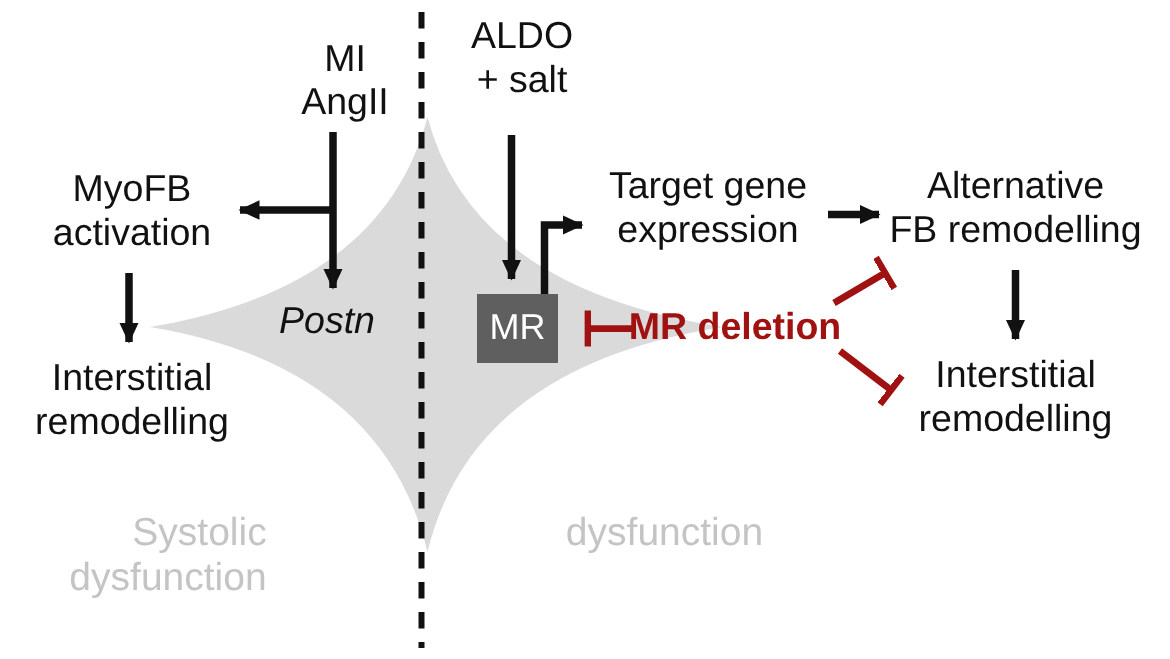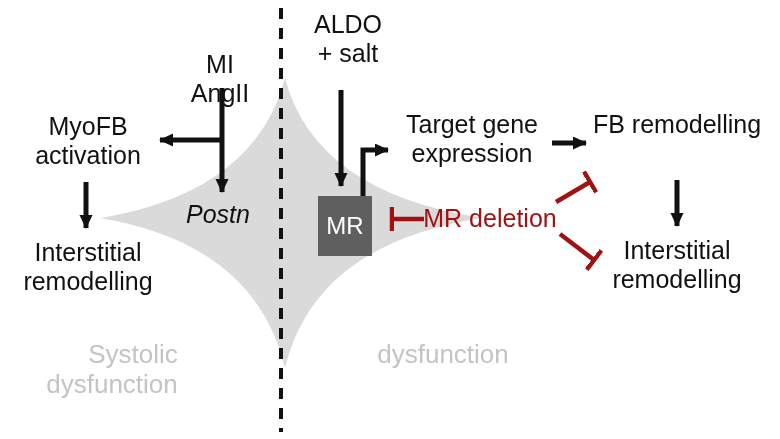--- a/index.html
+++ b/index.html
@@ -23,21 +23,21 @@
   .tbar{stroke:var(--inhibition-red);stroke-width:4.5;fill:none;}
   .txt{
     position:absolute;transform:translateX(-50%);
     font-size:25px;line-height:1.14;text-align:center;
     color:var(--arrow-black);white-space:nowrap;
   }
   .txt.italic{font-style:italic;}
   .txt.gray{color:var(--dysfunction-gray);font-size:26px;}
   .txt.red{color:var(--inhibition-red);}
   #mr-box{
-    position:absolute;left:318px;top:196px;width:54px;height:60px;
+    position:absolute;left:318px;top:196px;width:54px;height:46px;
     background:var(--mr-box-gray);color:#ffffff;font-size:24px;
     display:flex;align-items:center;justify-content:center;
   }
 </style>
 </head>
 <body>
 
 <div id="canvas">
 
   <svg id="shapes" viewBox="0 0 780 439" xmlns="http://www.w3.org/2000/svg">
@@ -60,21 +60,21 @@
     <line class="arrow" marker-end="url(#arrhead)" x1="341" y1="90" x2="341" y2="186"></line>
     <path class="arrow" marker-end="url(#arrhead)" d="M 363 196 L 363 150 L 388 150"></path>
     <line class="arrow" marker-end="url(#arrhead)" x1="552" y1="143" x2="586" y2="143"></line>
     <line class="arrow" marker-end="url(#arrhead)" x1="677" y1="180" x2="677" y2="226"></line>
 
     <line class="inhib" marker-end="url(#tbarcap)" x1="424" y1="219" x2="392" y2="219"></line>
     <line class="inhib" marker-end="url(#tbarcap)" x1="556" y1="202" x2="590" y2="182"></line>
     <line class="inhib" marker-end="url(#tbarcap)" x1="560" y1="234" x2="594" y2="260"></line>
   </svg>
 
-  <div class="txt" style="left:220px;top:25px;margin-top:25px;">
+  <div class="txt" style="left:230px;top:25px;">
     <div>MI</div>
     <div>AngII</div>
   </div>
 
   <div class="txt" style="left:88px;top:112px;">
     <div>MyoFB</div>
     <div>activation</div>
   </div>
 
   <div class="txt italic" style="left:218px;top:200px;">
@@ -98,25 +98,26 @@
 
   <div id="mr-box">
     <span>MR</span>
   </div>
 
   <div class="txt" style="left:472px;top:110px;">
     <div>Target gene</div>
     <div>expression</div>
   </div>
 
-  <div class="txt red" style="left:490px;top:204px;">
+  <div class="txt red" style="left:490px;top:204px;font-weight:bold;">
     <div>MR deletion</div>
   </div>
 
   <div class="txt" style="left:677px;top:110px;">
+    <div>Alternative</div>
     <div>FB remodelling</div>
   </div>
 
   <div class="txt" style="left:677px;top:236px;">
     <div>Interstitial</div>
     <div>remodelling</div>
   </div>
 
   <div class="txt gray" style="left:443px;top:340px;">
     <div>dysfunction</div>

